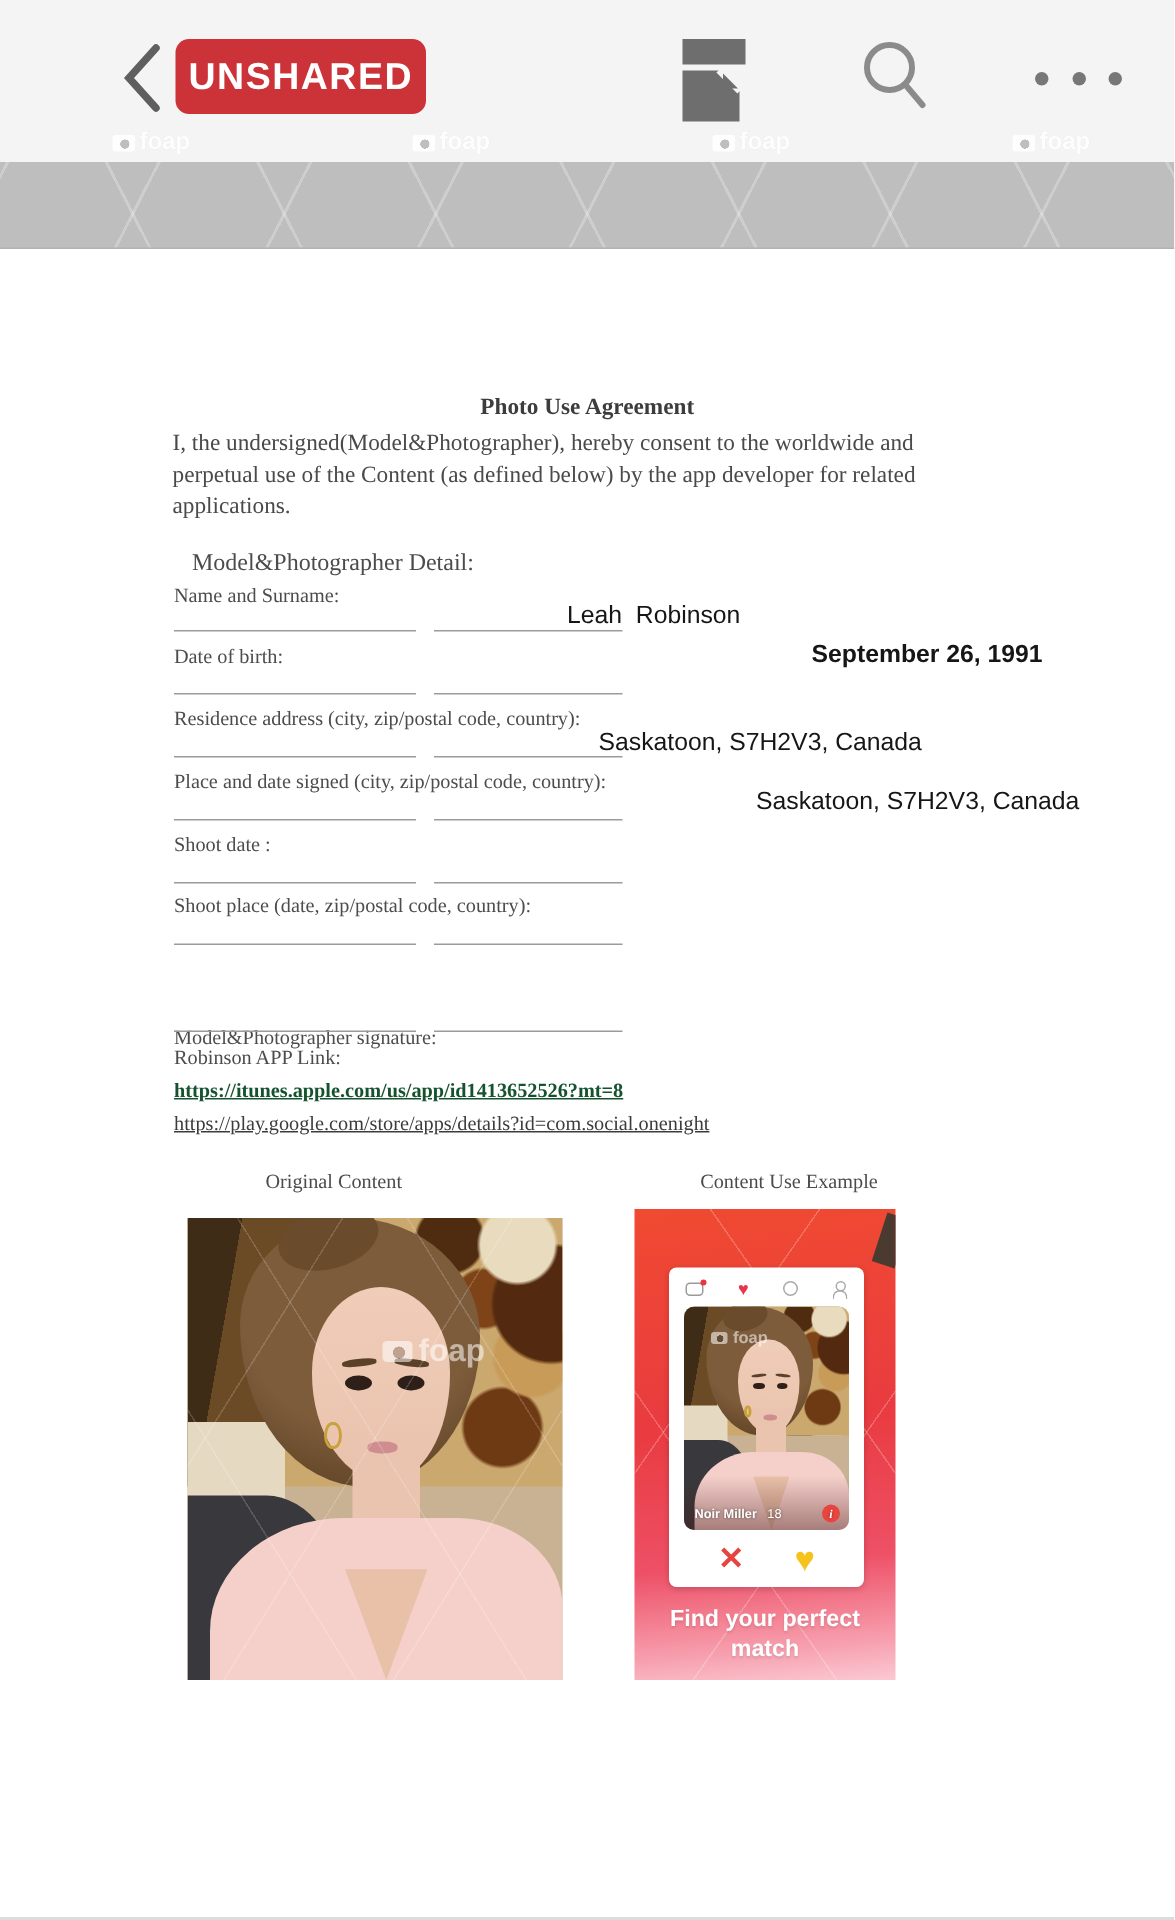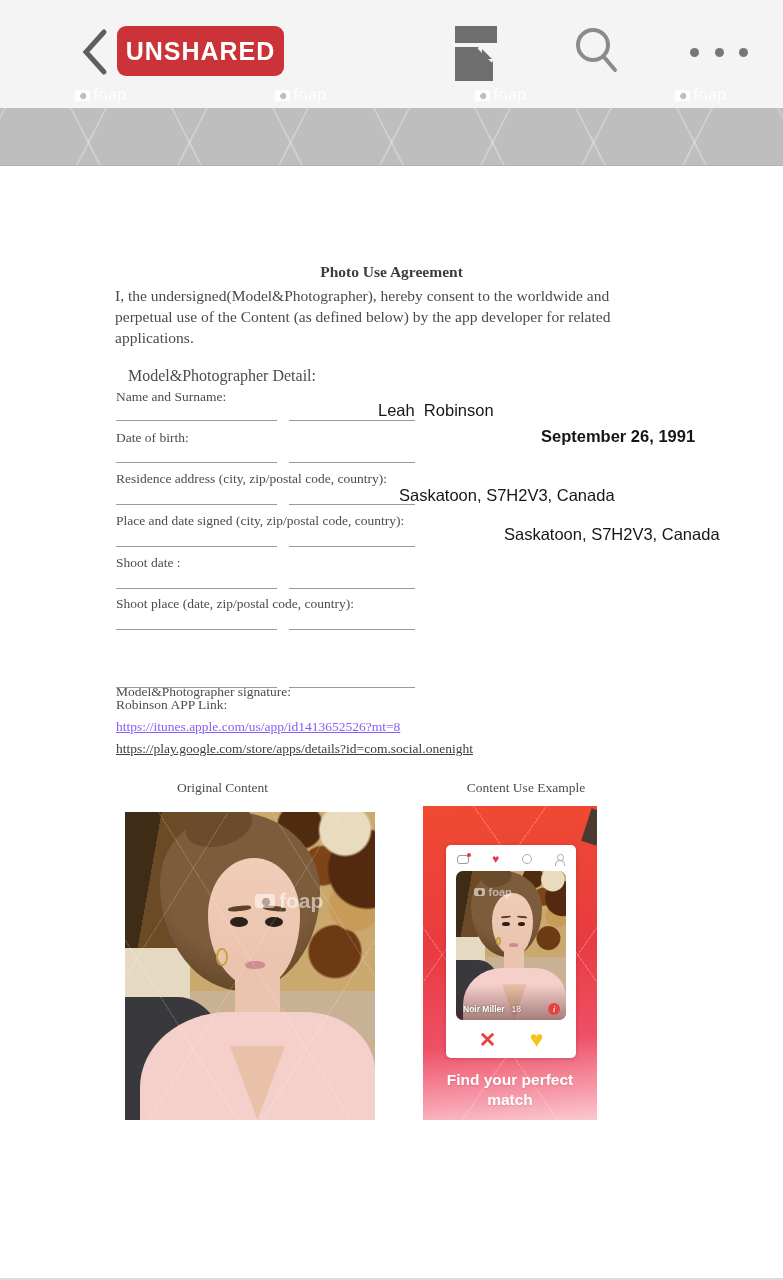--- a/index.html
+++ b/index.html
@@ -46,21 +46,21 @@
   .u-line { position:absolute; left:116px; width:299px; height:1px;
             background:linear-gradient(to right, #9b9b9b 0 54%, transparent 54% 58%, #9b9b9b 58% 100%); }
   .l0 { top:420px; } .l1 { top:462px; } .l2 { top:504px; } .l3 { top:546px; }
   .l4 { top:588px; } .l5 { top:629px; } .l6 { top:687px; }
   .f-value { position:absolute; font-family:"Liberation Sans", sans-serif; font-size:16.5px;
              color:#161616; white-space:pre; }
   .v0 { left:378px; top:401px; } .v1 { left:541px; top:427px;font-weight:bold; }
   .v2 { left:399px; top:486px; } .v3 { left:504px; top:525px; }
   .doc-link { position:absolute; left:116px; font-size:13.5px; font-family:"Liberation Serif", serif;
               text-decoration:underline; display:block; }
-  .lk1 { top:719px; color:#8b5cf6; font-weight:normal; }
+  .lk1 { top:719px; color:#14532d; font-weight:bold; }
   .lk2 { top:741px; color:#3c3c3c; }
   .caption { position:absolute; top:780px; font-size:13.5px; text-align:center; }
   .cap-left { left:115px; width:215px; }
   .cap-right { left:436px; width:180px; }
 
   
   .portrait { position:absolute; overflow:hidden; background:#c9b294; }
   .portrait > div { position:absolute; }
   .pt-tap { left:0; top:0; width:100%; height:58%;
     background:

